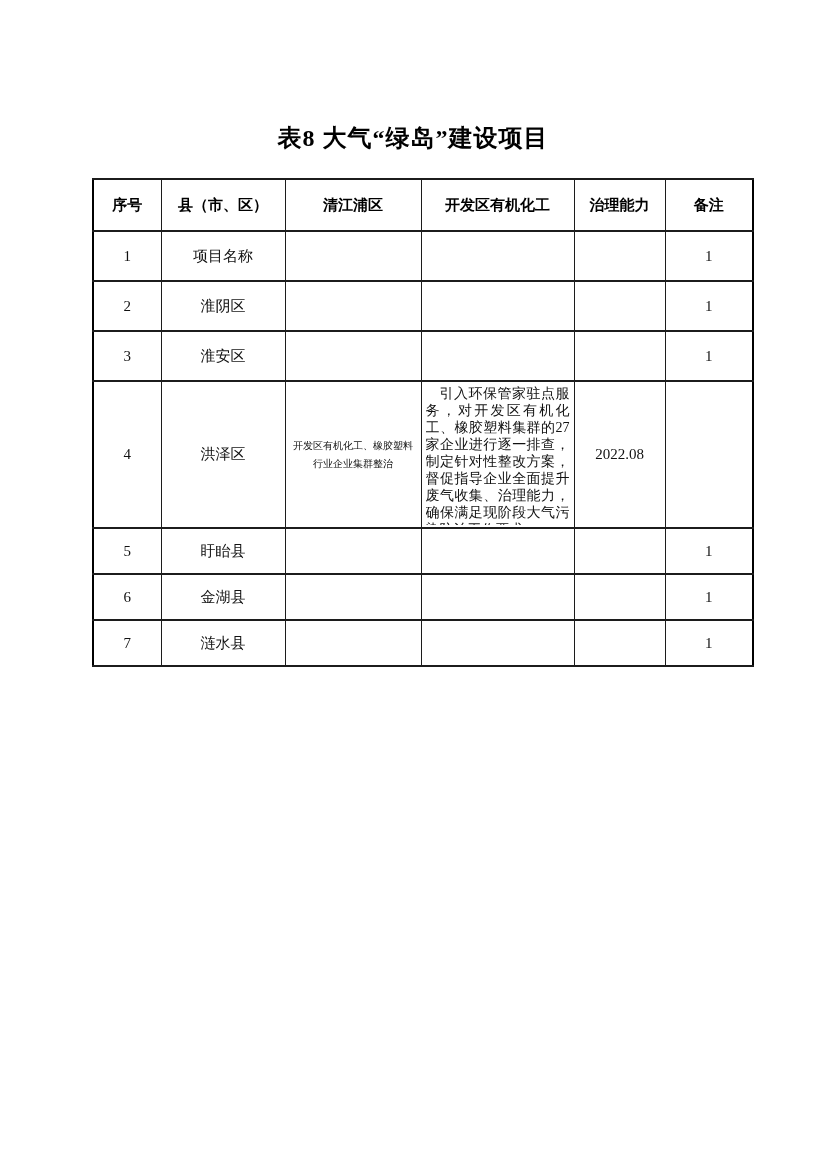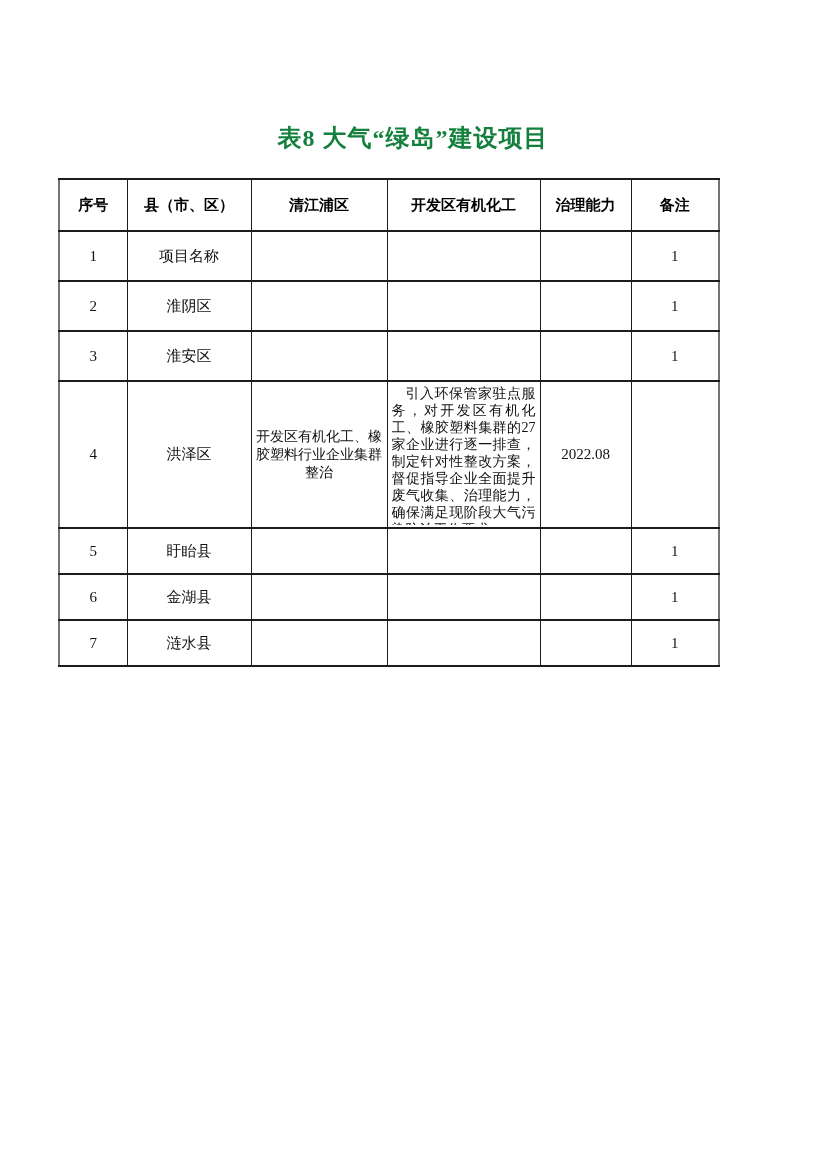--- a/index.html
+++ b/index.html
@@ -19,30 +19,30 @@
   .doc-title {
     position: absolute;
     top: 122px;
     left: 0;
     width: 100%;
     text-align: center;
     font-size: 24px;
     font-weight: bold;
     letter-spacing: 1px;
     font-family: "Liberation Serif", serif;
-    color: #15803d;
+    color: #000000;
   }
   table.projects {
     position: absolute;
-    left: 58px;
+    left: 92px;
     top: 178px;
     width: 660px;
     border-collapse: collapse;
     table-layout: fixed;
-    border: 2px solid #737373;
+    border: 2px solid #000000;
   }
   table.projects th,
   table.projects td {
     border: solid #1c1c1c;
     border-width: 2px 1px;
     padding: 2px 4px;
     text-align: center;
     vertical-align: middle;
     font-size: 15px;
     line-height: 1.25;
@@ -67,21 +67,21 @@
     height: 140px;
     overflow: hidden;
     text-align: justify;
     text-justify: inter-character;
     font-size: 14px;
     line-height: 17px;
     text-indent: 1em;
     color: #111111;
   }
   .project-name {
-    font-size: 14px;
+    font-size: 10px;
     line-height: 18px;
   }
   .num {
     font-family: "Liberation Serif", serif;
   }
 </style>
 </head>
 <body>
 
 <div class="page">

